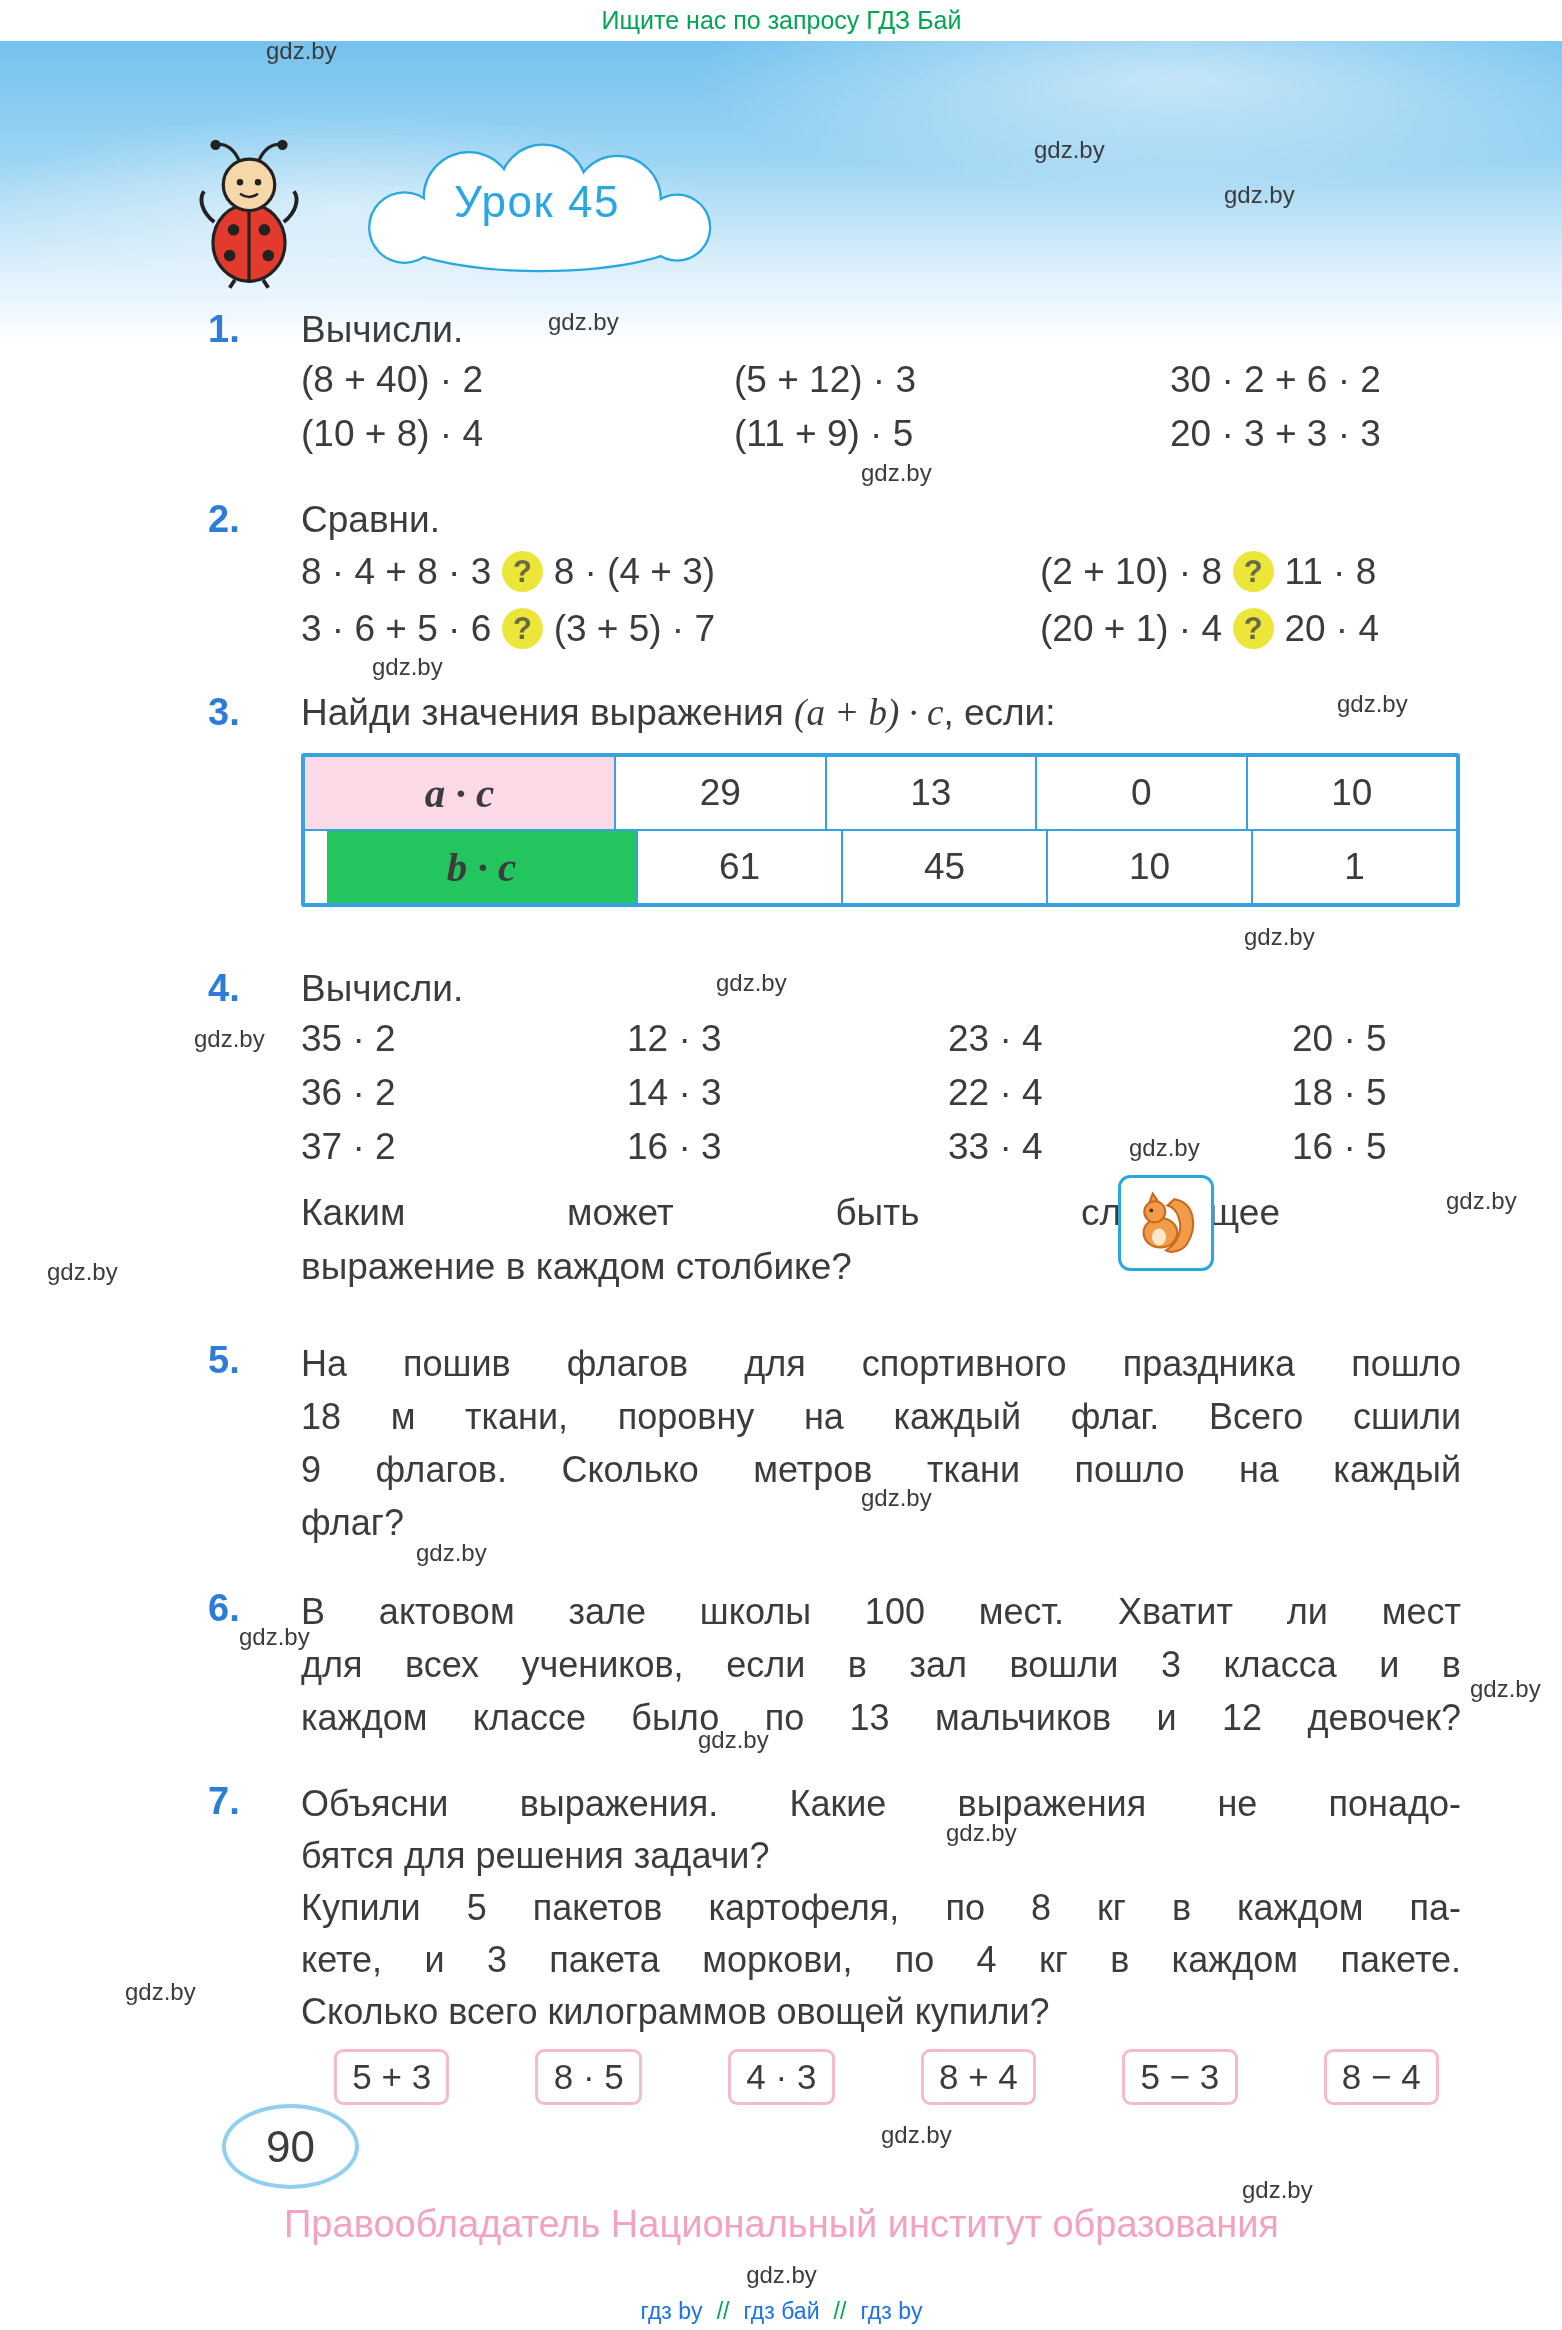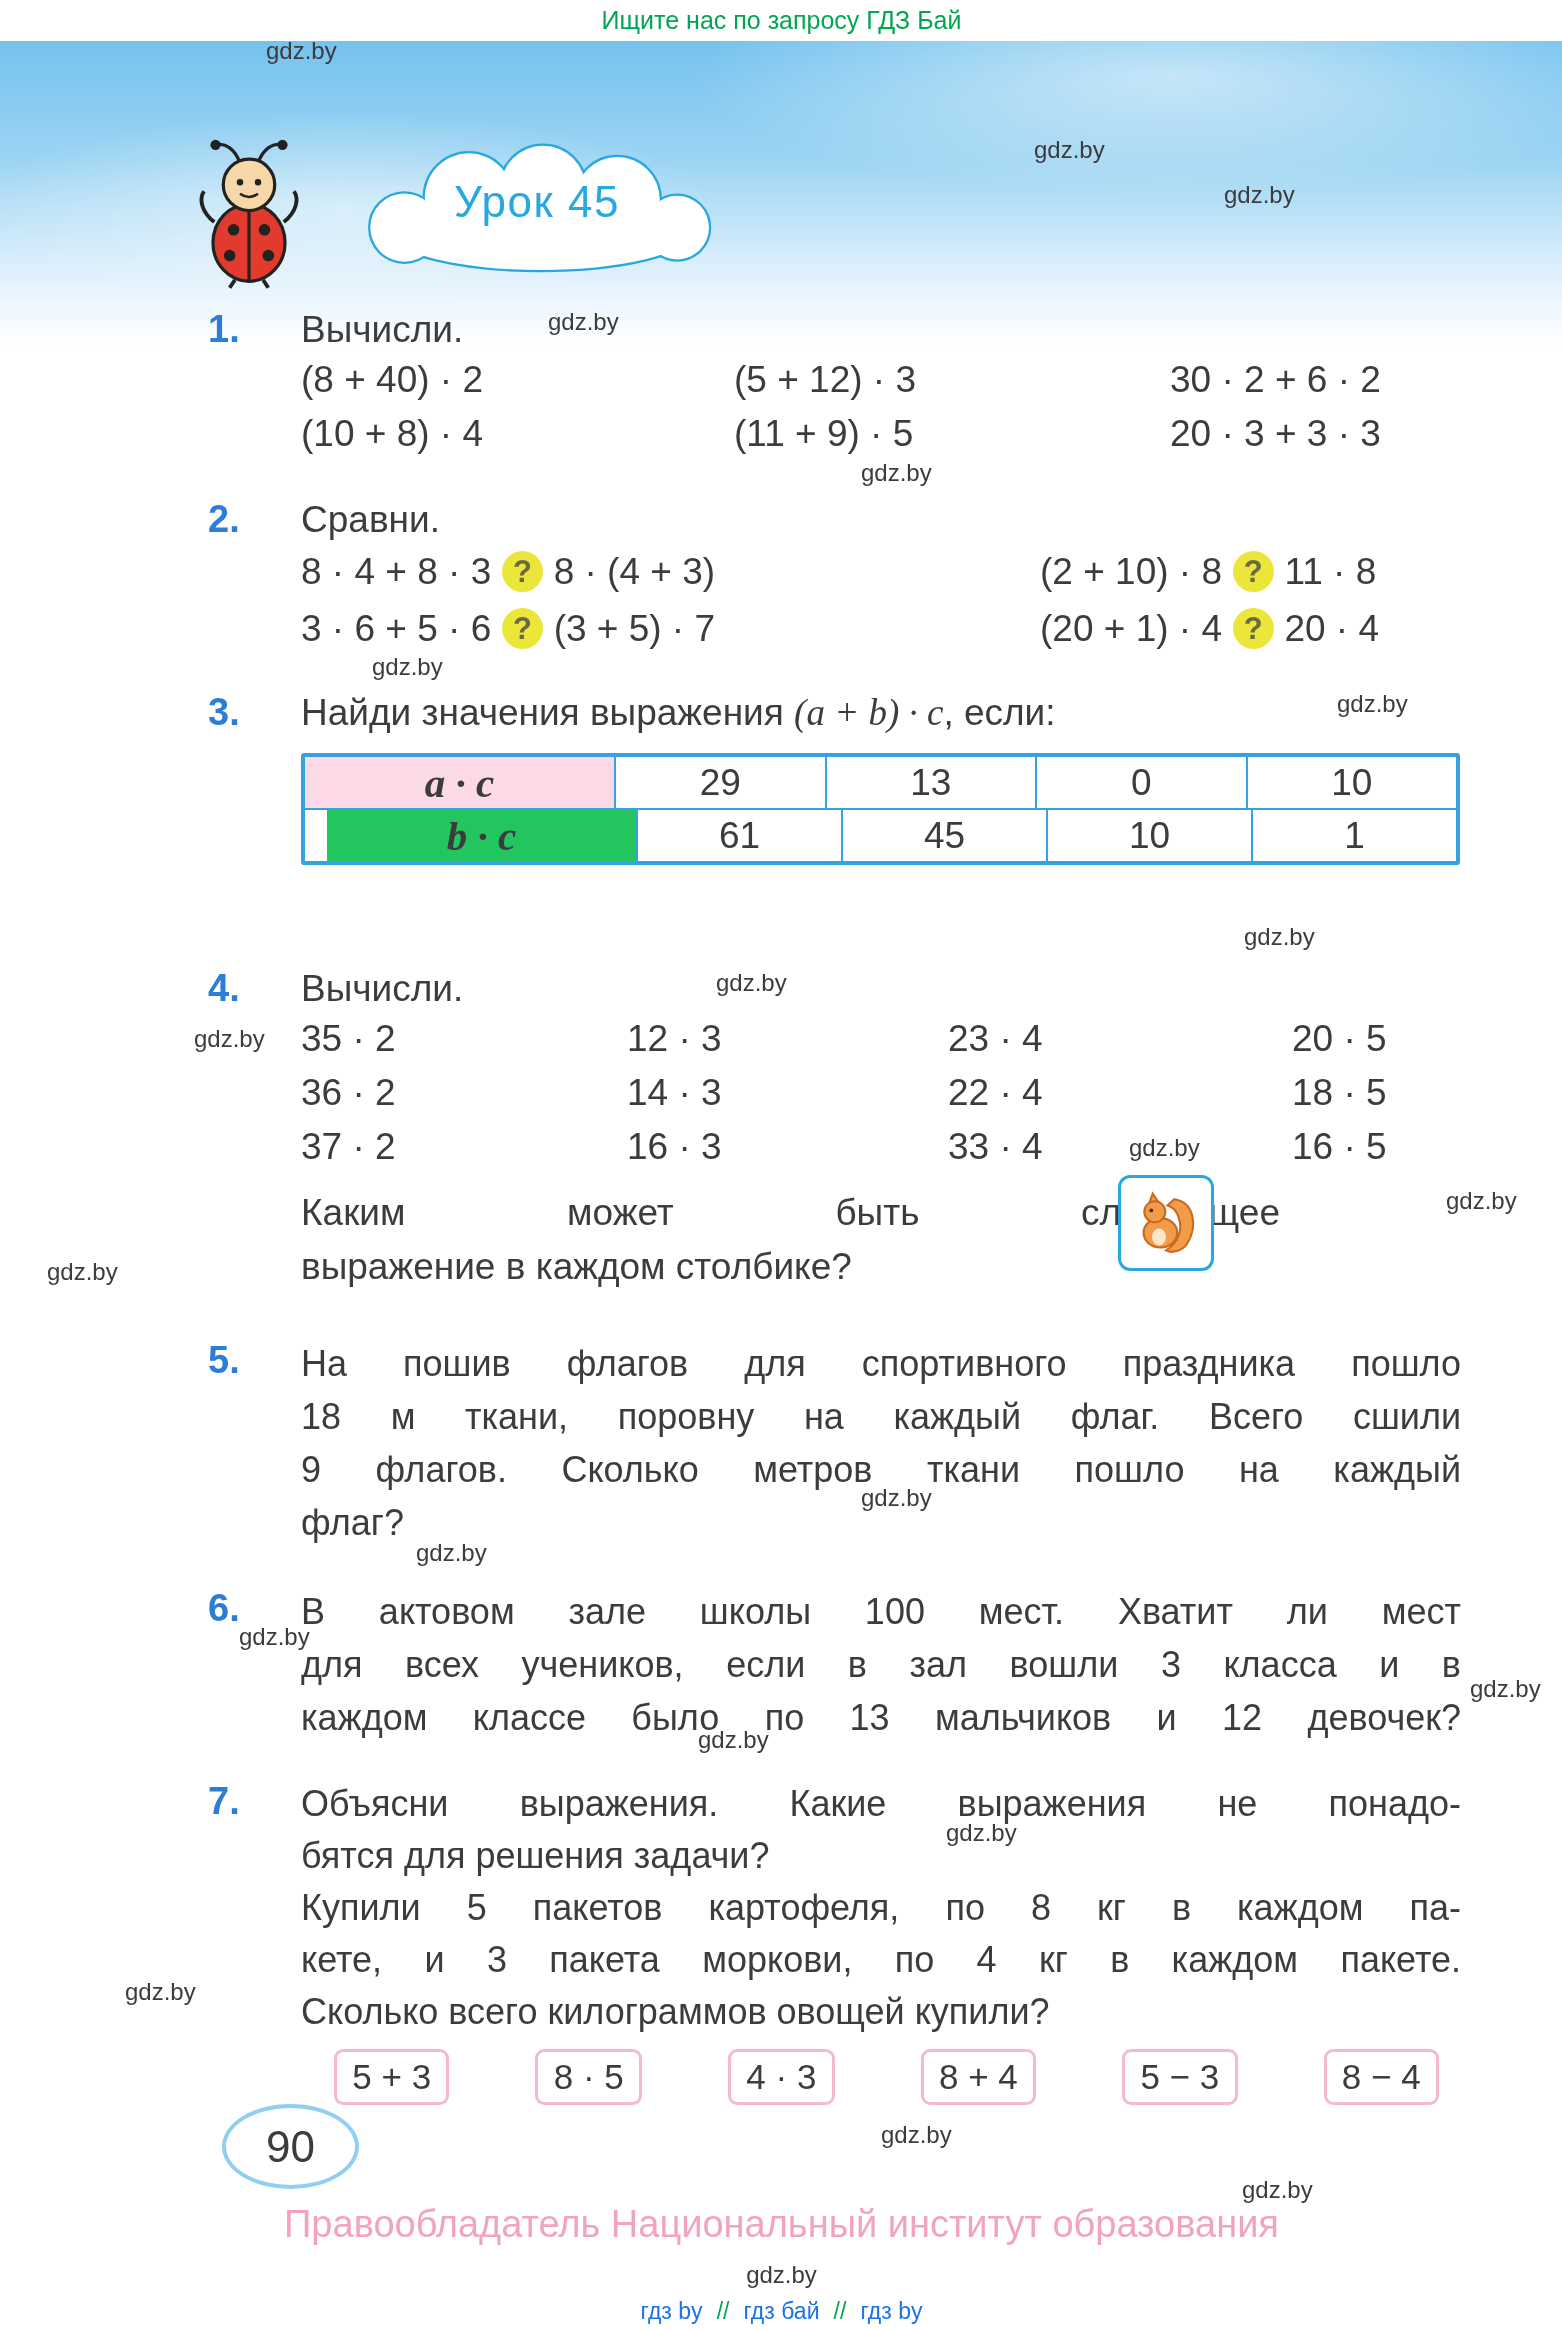--- a/index.html
+++ b/index.html
@@ -63,21 +63,21 @@
     background:#ede63a;color:#6a6a46;font-size:31px;line-height:41px;
     text-align:center;font-weight:bold;margin:0 10.7px;flex:0 0 auto;
   }
   
   .heading{font-size:37px;line-height:47px;}
   .math{font-family:"Liberation Serif",serif;font-style:italic;}
   .ttable{
     margin-top:17px;width:1151px;
     border:4.6px solid #36a3e0;border-radius:3.1px;background:#fff;
   }
-  .trow{display:flex;height:51px;}
+  .trow{display:flex;height:72px;}
   .trow + .trow{border-top:2.3px solid #36a3e0;}
   .tcell{
     flex:1;border-left:2.3px solid #36a3e0;
     display:flex;align-items:center;justify-content:center;
     font-size:37px;background:#fff;
   }
   .tcell.label{
     flex:0 0 309px;border-left:none;
     font-family:"Liberation Serif",serif;font-style:italic;font-weight:bold;font-size:41px;
   }

